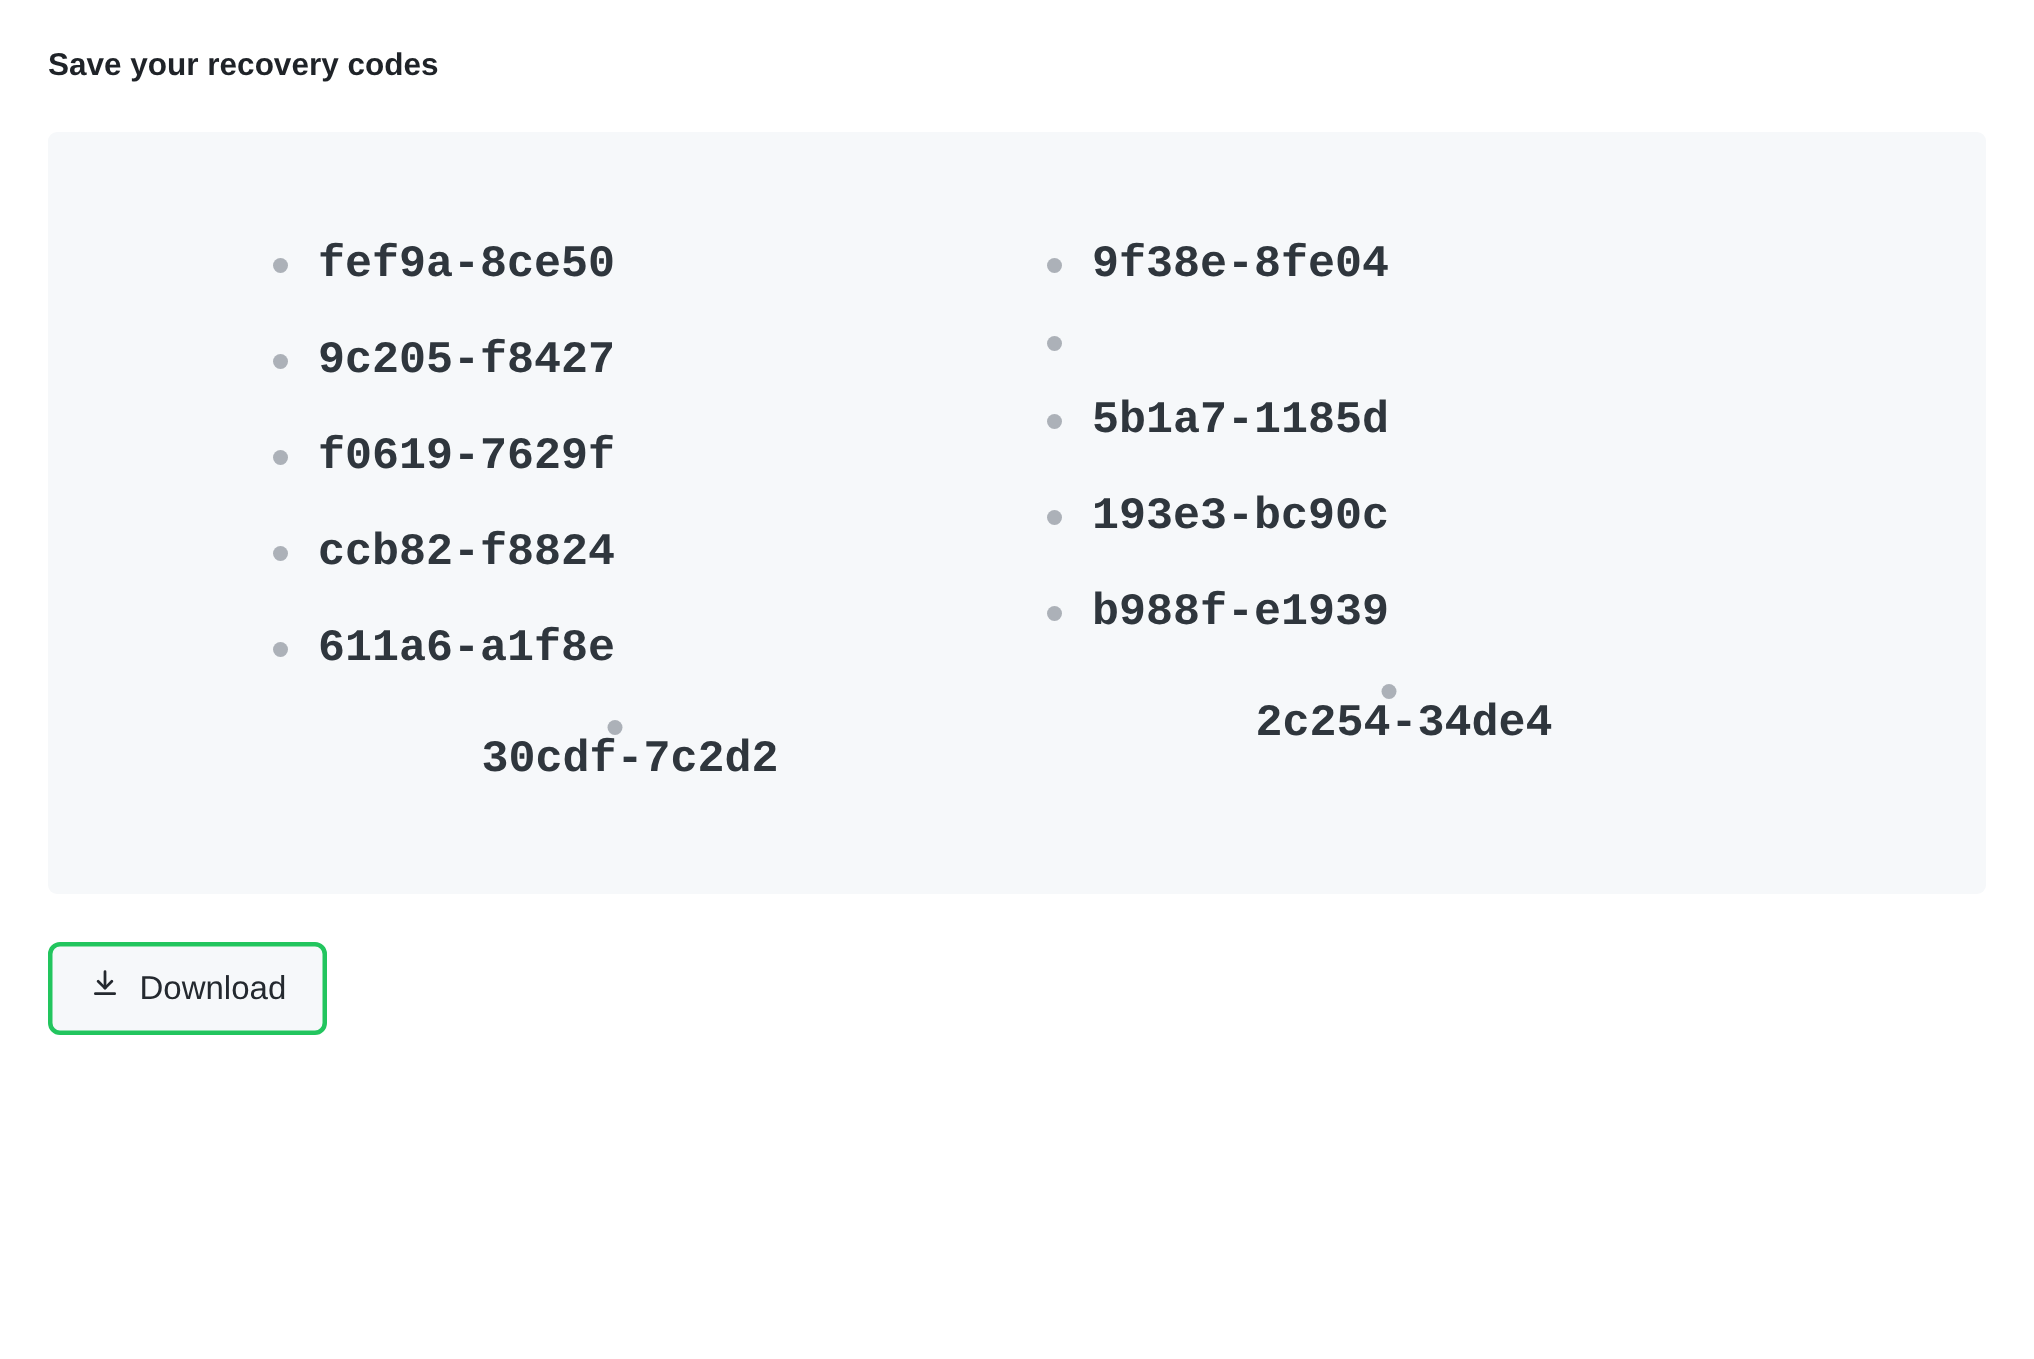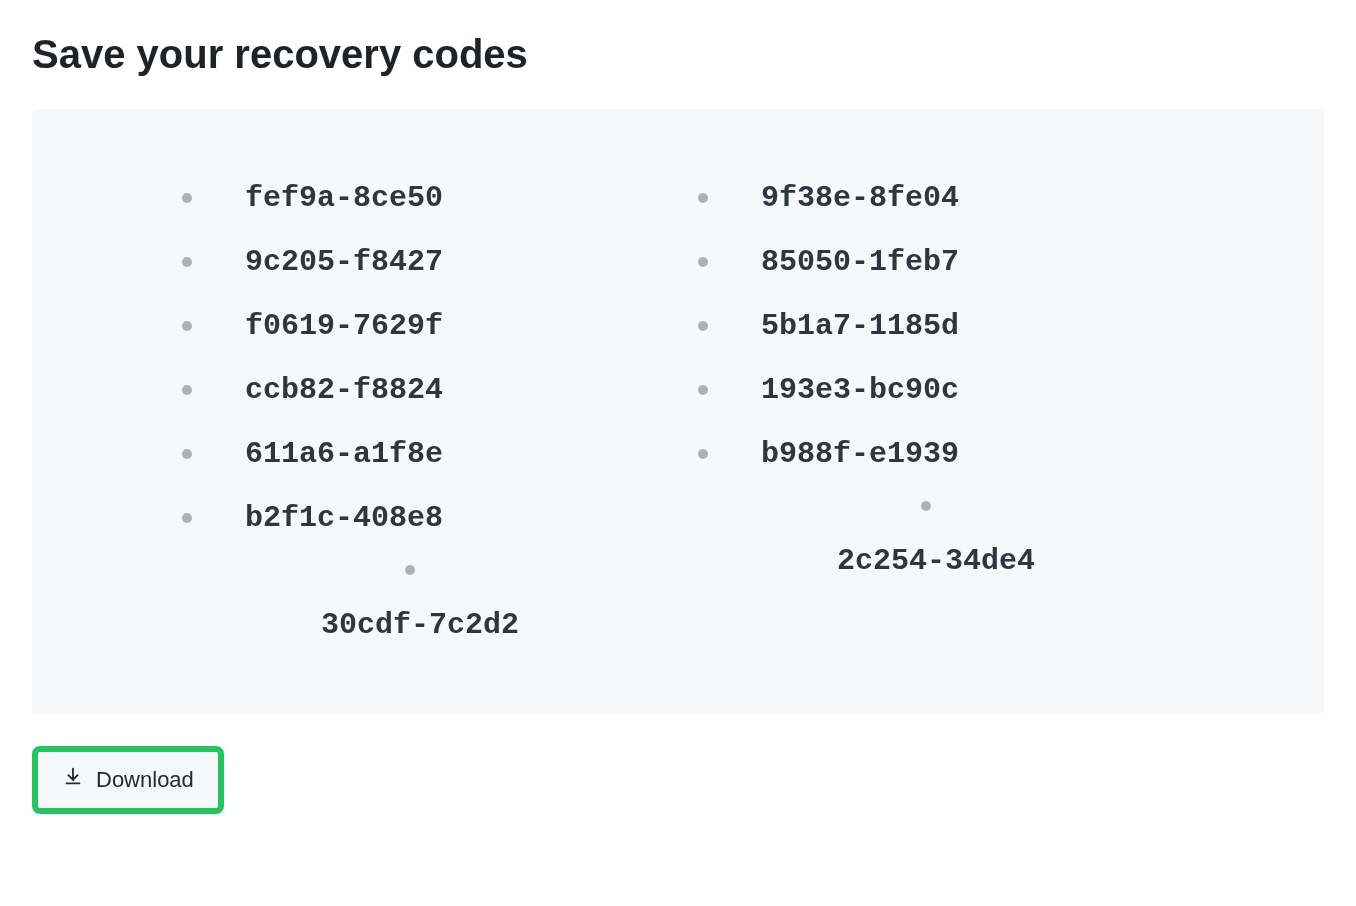--- a/index.html
+++ b/index.html
@@ -8,21 +8,21 @@
       box-sizing: border-box;
     }
     body {
       font-family: -apple-system, BlinkMacSystemFont, "Segoe UI", Helvetica, Arial, sans-serif;
       background: #ffffff;
       padding: 32px;
       color: #1f2328;
       width: 1356px;
     }
     .page-title {
-      font-size: 40px;
+      font-size: 21px;
       font-weight: 600;
       color: #1f2328;
       margin-bottom: 32px;
     }
     .codes-panel {
       background: #f6f8fa;
       border-radius: 6px;
       padding: 72px 150px;
       margin-bottom: 32px;
     }
@@ -35,42 +35,41 @@
       list-style: none;
     }
     .codes-column li {
       display: flex;
       align-items: center;
       margin-bottom: 30px;
       font-family: ui-monospace, SFMono-Regular, "SF Mono", Menlo, Consolas, "Liberation Mono", monospace;
       font-size: 30px;
       font-weight: 600;
       color: #2f363d;
-      gap: 33px;
     }
     .codes-column li:last-child {
       margin-bottom: 0;
       flex-direction: column;
     }
     .bullet {
       display: inline-block;
       width: 10px;
       height: 10px;
       border-radius: 50%;
       background: #acb1b8;
       margin-right: 20px;
       flex-shrink: 0;
     }
     .download-button {
       display: inline-flex;
       align-items: center;
       gap: 12px;
       padding: 14px 24px;
       background: #f6f8fa;
-      border: 6px solid #22c55e;
+      border: 3px solid #22c55e;
       border-radius: 8px;
       font-size: 22px;
       font-weight: 500;
       color: #24292f;
       cursor: pointer;
       font-family: inherit;
     }
     .download-button svg {
       width: 22px;
       height: 22px;
@@ -102,35 +101,30 @@
       <li>
           <span class="bullet"></span>
           <span>ccb82-f8824</span>
         </li>
       <li>
           <span class="bullet"></span>
           <span>611a6-a1f8e</span>
         </li>
       <li>
           <span class="bullet"></span>
-          <span>b2f1c-408e8</span>
-        </li>
-      <li>
-          <span class="bullet"></span>
           <span>30cdf-7c2d2</span>
         </li>
     </ul>
     <ul class="codes-column">
       <li>
           <span class="bullet"></span>
           <span>9f38e-8fe04</span>
         </li>
       <li>
           <span class="bullet"></span>
-          <span>85050-1feb7</span>
         </li>
       <li>
           <span class="bullet"></span>
           <span>5b1a7-1185d</span>
         </li>
       <li>
           <span class="bullet"></span>
           <span>193e3-bc90c</span>
         </li>
       <li>

